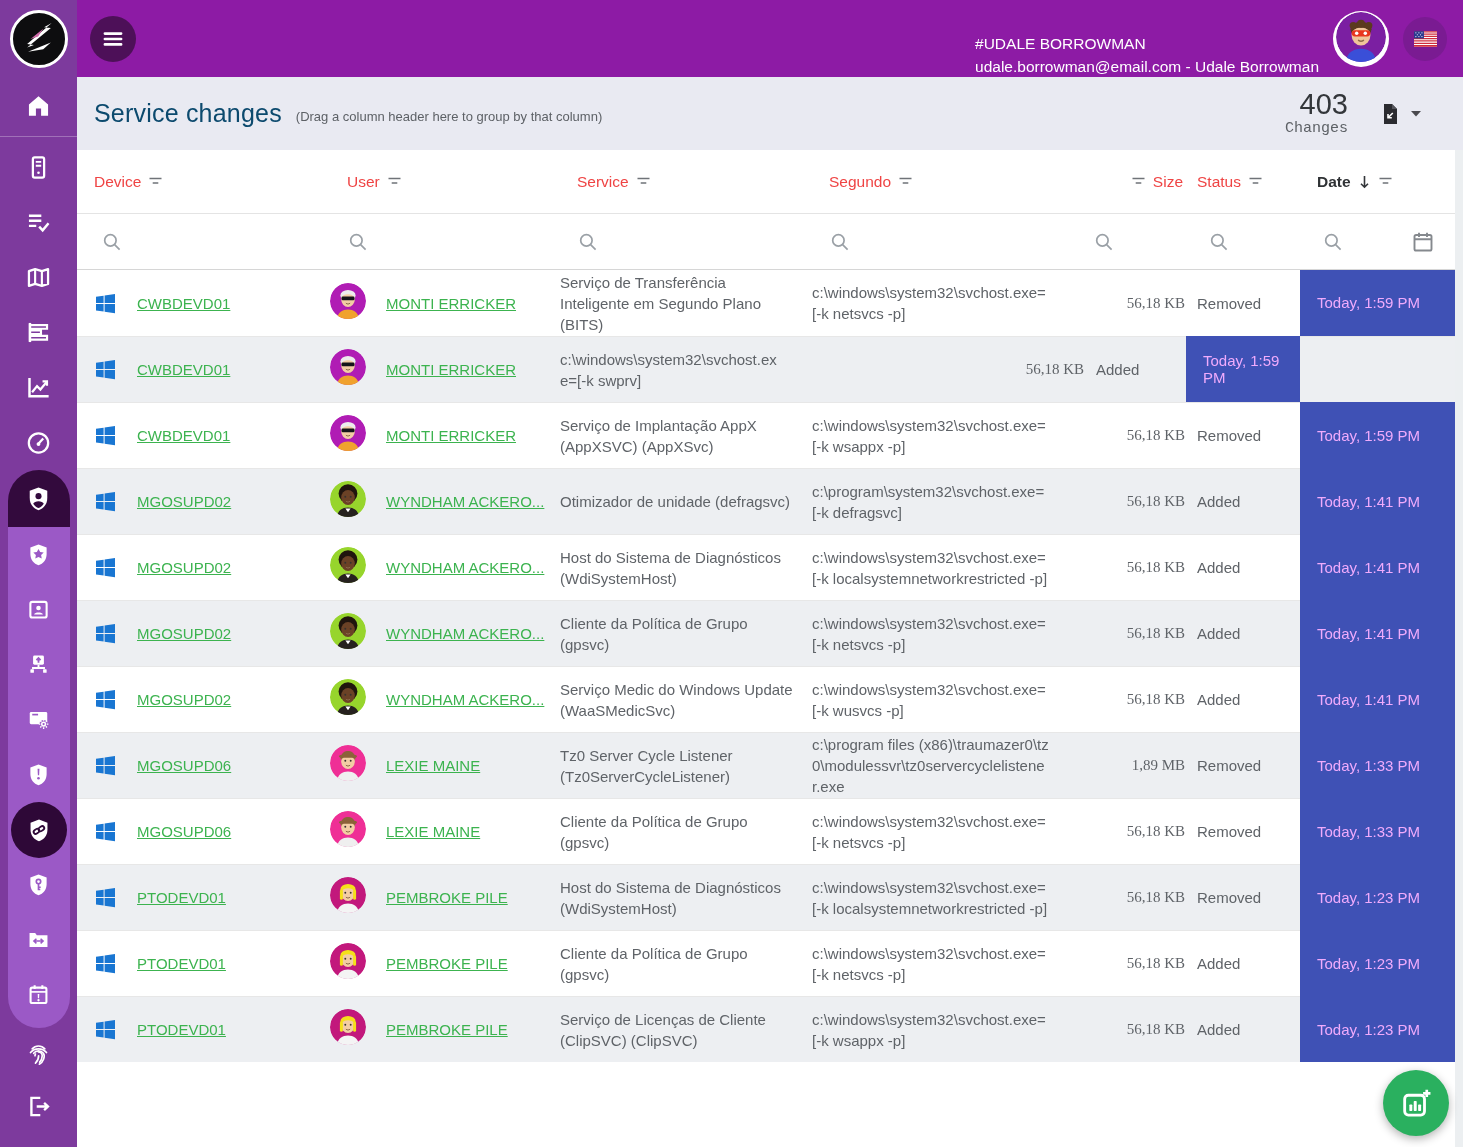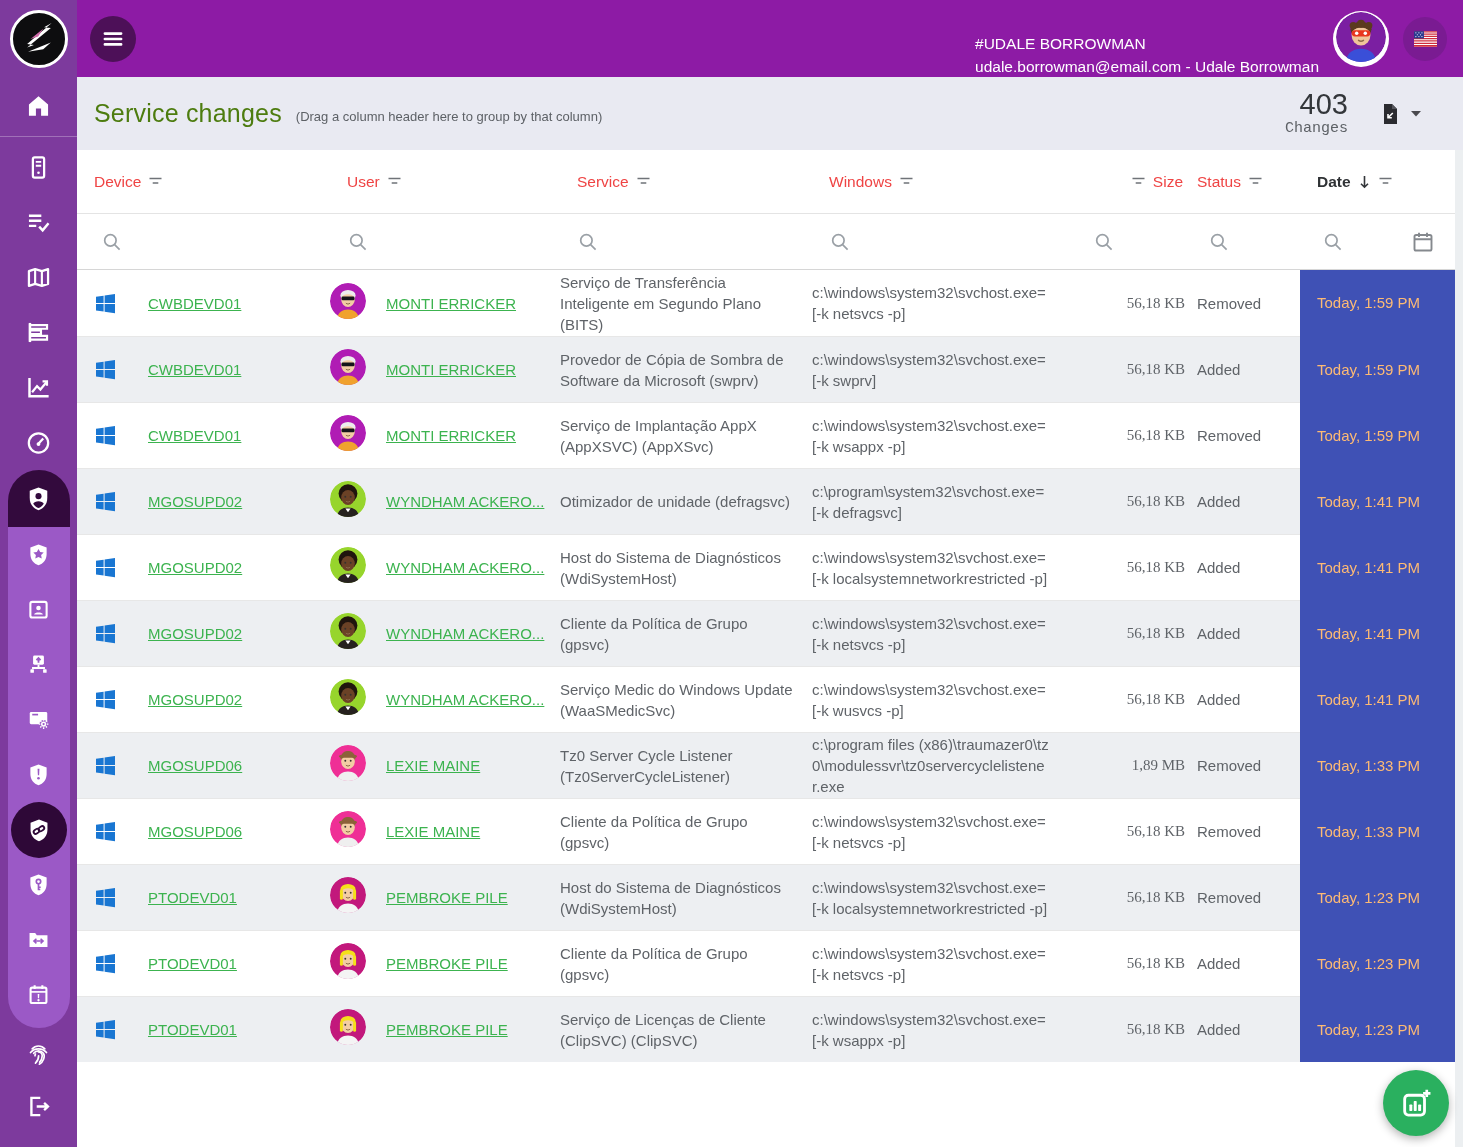--- a/index.html
+++ b/index.html
@@ -22,21 +22,21 @@
   
   .main { flex:1; display:flex; flex-direction:column; position:relative; }
   .topbar { height:77px; background:var(--c-topbar); display:flex; align-items:center; padding:0 16px 0 13px; }
   .burger { width:46px; height:46px; border-radius:50%; background:#4d1058; border:none; display:flex; align-items:center; justify-content:center; cursor:pointer; }
   .account { margin-left:auto; color:#fff; text-align:left; margin-right:14px; line-height:23px; font-size:15.5px;margin-top:33px; }
   .avatar-ring { width:56px; height:56px; border-radius:50%; background:#fff; display:flex; align-items:center; justify-content:center; margin-right:14px; cursor:pointer; }
   .flag-circle { width:44px; height:44px; border-radius:50%; background:#7a1b92; display:flex; align-items:center; justify-content:center; cursor:pointer; }
 
   .content { flex:1; background:#eceff1; display:flex; flex-direction:column; }
   .title-band { height:73px; background:#e9eaf2; display:flex; align-items:center; padding-left:17px; }
-  .page-title { font-size:25px; color:#4d7c0f; letter-spacing:.2px; }
+  .page-title { font-size:25px; color:#0c4a6e; letter-spacing:.2px; }
   .hint { font-size:13px; color:#5d6166; margin-left:14px; padding-top:6px; }
   .count-block { margin-left:auto; text-align:right; line-height:1.1; }
   .count-num { font-size:29px; color:#33363a; }
   .count-label { font-size:15px; color:#5d6166;font-family:Liberation Mono, monospace; }
   .export-btn { background:none; border:none; display:flex; align-items:center; gap:9px; margin:0 42px 0 30px; cursor:pointer; }
 
   .grid-area { background:#fff; width:calc(100% - 8px); height:997px; display:flex; flex-direction:column; }
   .grid-head, .search-row, .row { display:grid; grid-template-columns:253px 230px 252px 273px 101px 114px 155px; }
   .grid-head { height:64px; align-items:center; border-bottom:1px solid #e4e4e4; }
   .h-cell { display:flex; align-items:center; gap:7px; font-size:15.5px; color:#ef4444; padding-left:17px; }
@@ -48,28 +48,28 @@
   .s-cell.dev { padding-left:24px; }
   .s-cell.siz { padding-left:8px; }
   .s-cell.sta { padding-left:22px; }
   .s-cell.dat { padding-left:22px; padding-right:20px; justify-content:space-between; }
 
   .rows { flex:1; overflow:hidden; background:#fff; }
   .row { min-height:66px; align-items:center; border-top:1px solid #e7e7e7; background:#fff; }
   .rows .row:first-child { border-top:none; }
   .row.alt { background:var(--c-rowAlt); }
   .cell { font-size:15px; color:#5f6368; line-height:21px; }
-  .c-device { padding-left:17px; display:flex; align-items:center; gap:31px; }
+  .c-device { padding-left:17px; display:flex; align-items:center; gap:20px; }
   .c-user { display:flex; align-items:center; gap:20px; }
   .glink { color:var(--c-green); text-decoration:underline; font-size:15px; cursor:pointer; white-space:nowrap; }
   .c-service { padding-right:16px; }
   .c-loc { padding-right:33px; word-break:break-all; }
   .c-size { text-align:right; padding-right:1px;font-family:Liberation Serif, serif; }
   .c-status { padding-left:11px; }
-  .c-date { align-self:stretch; margin-top:-1px; background:var(--c-dateCol); color:#fdba74; display:flex; align-items:center; padding-left:17px; font-size:15px; }
+  .c-date { align-self:stretch; margin-top:-1px; background:var(--c-dateCol); color:#f0abfc; display:flex; align-items:center; padding-left:17px; font-size:15px; }
 
   .fab { position:absolute; right:14px; bottom:11px; width:66px; height:66px; border-radius:50%; border:none; background:var(--c-fab); display:flex; align-items:center; justify-content:center; box-shadow:0 3px 10px rgba(0,0,0,.3); cursor:pointer; z-index:5; }
 </style>
 </head>
 <body>
 
 <div class="app">
   <aside class="sidebar">
     <div class="logo-box">
       <div class="logo-circle">
@@ -315,21 +315,21 @@
                 <path d="M1.5 1.5h12M4.7 6h5.6" stroke="#6f7378" stroke-width="1.6"></path>
               </svg>
             </div>
             <div class="h-cell">
               <span>Service</span>
               <svg width="15" height="9" viewBox="0 0 15 9">
                 <path d="M1.5 1.5h12M4.7 6h5.6" stroke="#6f7378" stroke-width="1.6"></path>
               </svg>
             </div>
             <div class="h-cell">
-              <span>Windows</span>
+              <span>Segundo</span>
               <svg width="15" height="9" viewBox="0 0 15 9">
                 <path d="M1.5 1.5h12M4.7 6h5.6" stroke="#6f7378" stroke-width="1.6"></path>
               </svg>
             </div>
             <div class="h-cell right">
               <svg width="15" height="9" viewBox="0 0 15 9">
                 <path d="M1.5 1.5h12M4.7 6h5.6" stroke="#6f7378" stroke-width="1.6"></path>
               </svg>
               <span>Size</span>
             </div>
@@ -459,21 +459,20 @@
                       <ellipse cx="18" cy="12.4" rx="7.6" ry="5.4" fill="#ededed"></ellipse>
                       <path d="M7 36c.8-7 5.6-9.6 11-9.6S28.2 29 29 36z" fill="#f0a22e"></path>
                       <ellipse cx="18" cy="16.5" rx="6.8" ry="7.6" fill="#f3cda4"></ellipse>
                       <path d="M11.3 14.8c.2-4.6 3-6.9 6.7-6.9s6.5 2.3 6.7 6.9c-1.6-2.5-3.4-3.5-6.7-3.5s-5.1 1-6.7 3.5z" fill="#ededed"></path>
                       <rect x="11.5" y="13.6" width="13" height="3.7" rx="1.3" fill="#15151a"></rect>
                       <path d="M16.2 20.4c1.2.9 2.4.9 3.6 0" stroke="#8d6a4a" stroke-width="1" fill="none" stroke-linecap="round"></path>
                     </g>
                   </svg></span>
                 <a class="glink">MONTI ERRICKER</a>
               </div>
-              <div class="cell c-service">Provedor de Cópia de Sombra de Software da Microsoft (swprv)</div>
               <div class="cell c-loc">c:\windows\system32\svchost.exe=[-k swprv]</div>
               <div class="cell c-size">56,18 KB</div>
               <div class="cell c-status">Added</div>
               <div class="c-date">Today, 1:59 PM</div>
             </div>
             <div class="row">
               <div class="cell c-device">
                 <svg width="23" height="23" viewBox="0 0 23 23">
                   <g fill="#1976d2">
                     <path d="M2 4.8l7.6-1.1v7.4H2z"></path>

